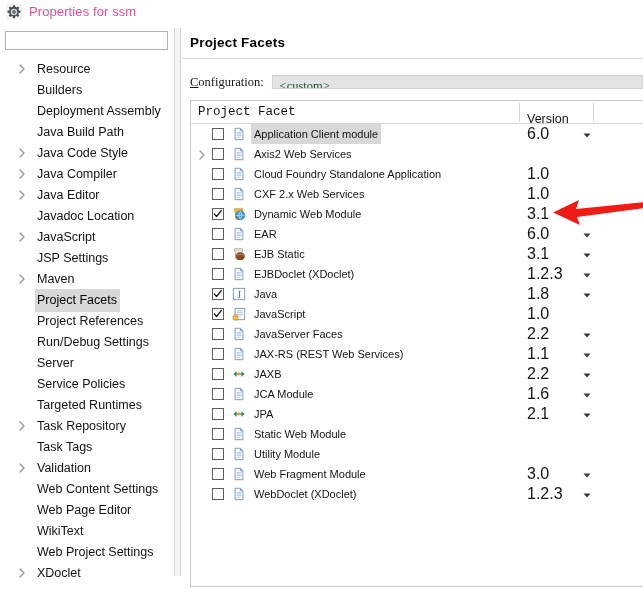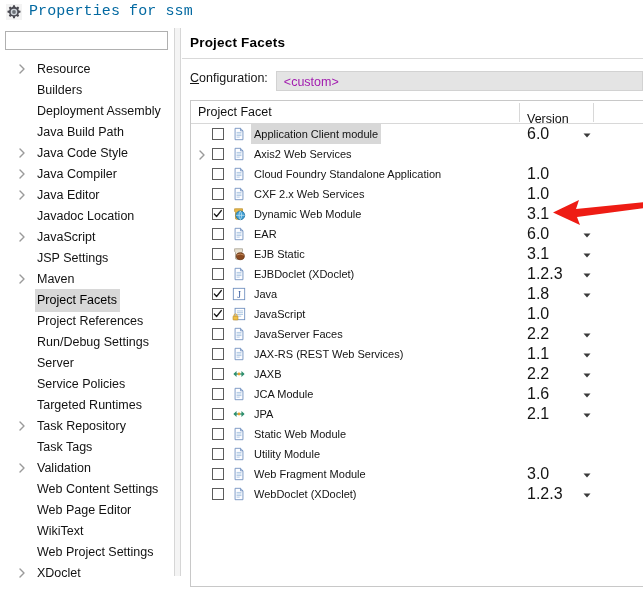--- a/index.html
+++ b/index.html
@@ -28,25 +28,24 @@
     align-items: center;
     background: #ffffff;
   }
   #titlebar .win-icon {
     width: 16px; height: 16px;
     margin-left: 6px; margin-right: 7px;
     flex: 0 0 auto;
     display: block;
   }
   #titlebar .win-title {
-    font-size: 15px;
-    color: #0369a1;
+    font-size: 13px;
+    color: #ec4899;
     letter-spacing: .1px;
     white-space: nowrap;
-    font-family: Liberation Mono, monospace;
   }
 
   
   #nav-pane {
     position: absolute;
     left: 0; top: 23px;
     width: 176px;
     height: 578px;
     background: #ffffff;
   }
@@ -136,38 +135,39 @@
     background: #d9d9d9;
   }
 
   
   #config-row {
     position: absolute;
     left: 8px; top: 48px;
     width: 453px;
     height: 22px;
     display: flex;
-    align-items: flex-start;
+    align-items: center;
+    font-family: Liberation Serif, serif;
   }
   #config-label {
     font-size: 12.5px;
     color: #141414;
     white-space: nowrap;
     margin-right: 8px;
   }
   #config-label u { text-decoration: underline; }
   #config-combo {
     flex: 1 1 auto;
-    height: 20px;
+    height: 14px;
     line-height: 20px;
     background: #e4e4e4;
     border: 1px solid #d2d2d2;
     box-sizing: border-box;
     font-size: 12.5px;
-    color: #a21caf;
+    color: #14532d;
     padding-left: 7px;
     white-space: nowrap;
     overflow: hidden;
   }
 
   
   #facet-table {
     position: absolute;
     left: 8px; top: 77px;
     width: 453px;
@@ -183,20 +183,21 @@
     height: 22px;
     background: #ffffff;
     border-bottom: 1px solid #d8d8d8;
   }
   #facet-head .col-facet {
     position: absolute;
     left: 7px; top: 0;
     line-height: 22px;
     font-size: 12.5px;
     color: #111;
+    font-family: Liberation Mono, monospace;
   }
   #facet-head .col-version {
     position: absolute;
     left: 336px; top: 7px;
     line-height: 22px;
     font-size: 12.5px;
     color: #111;
   }
   #facet-head .sep1 {
     position: absolute;

